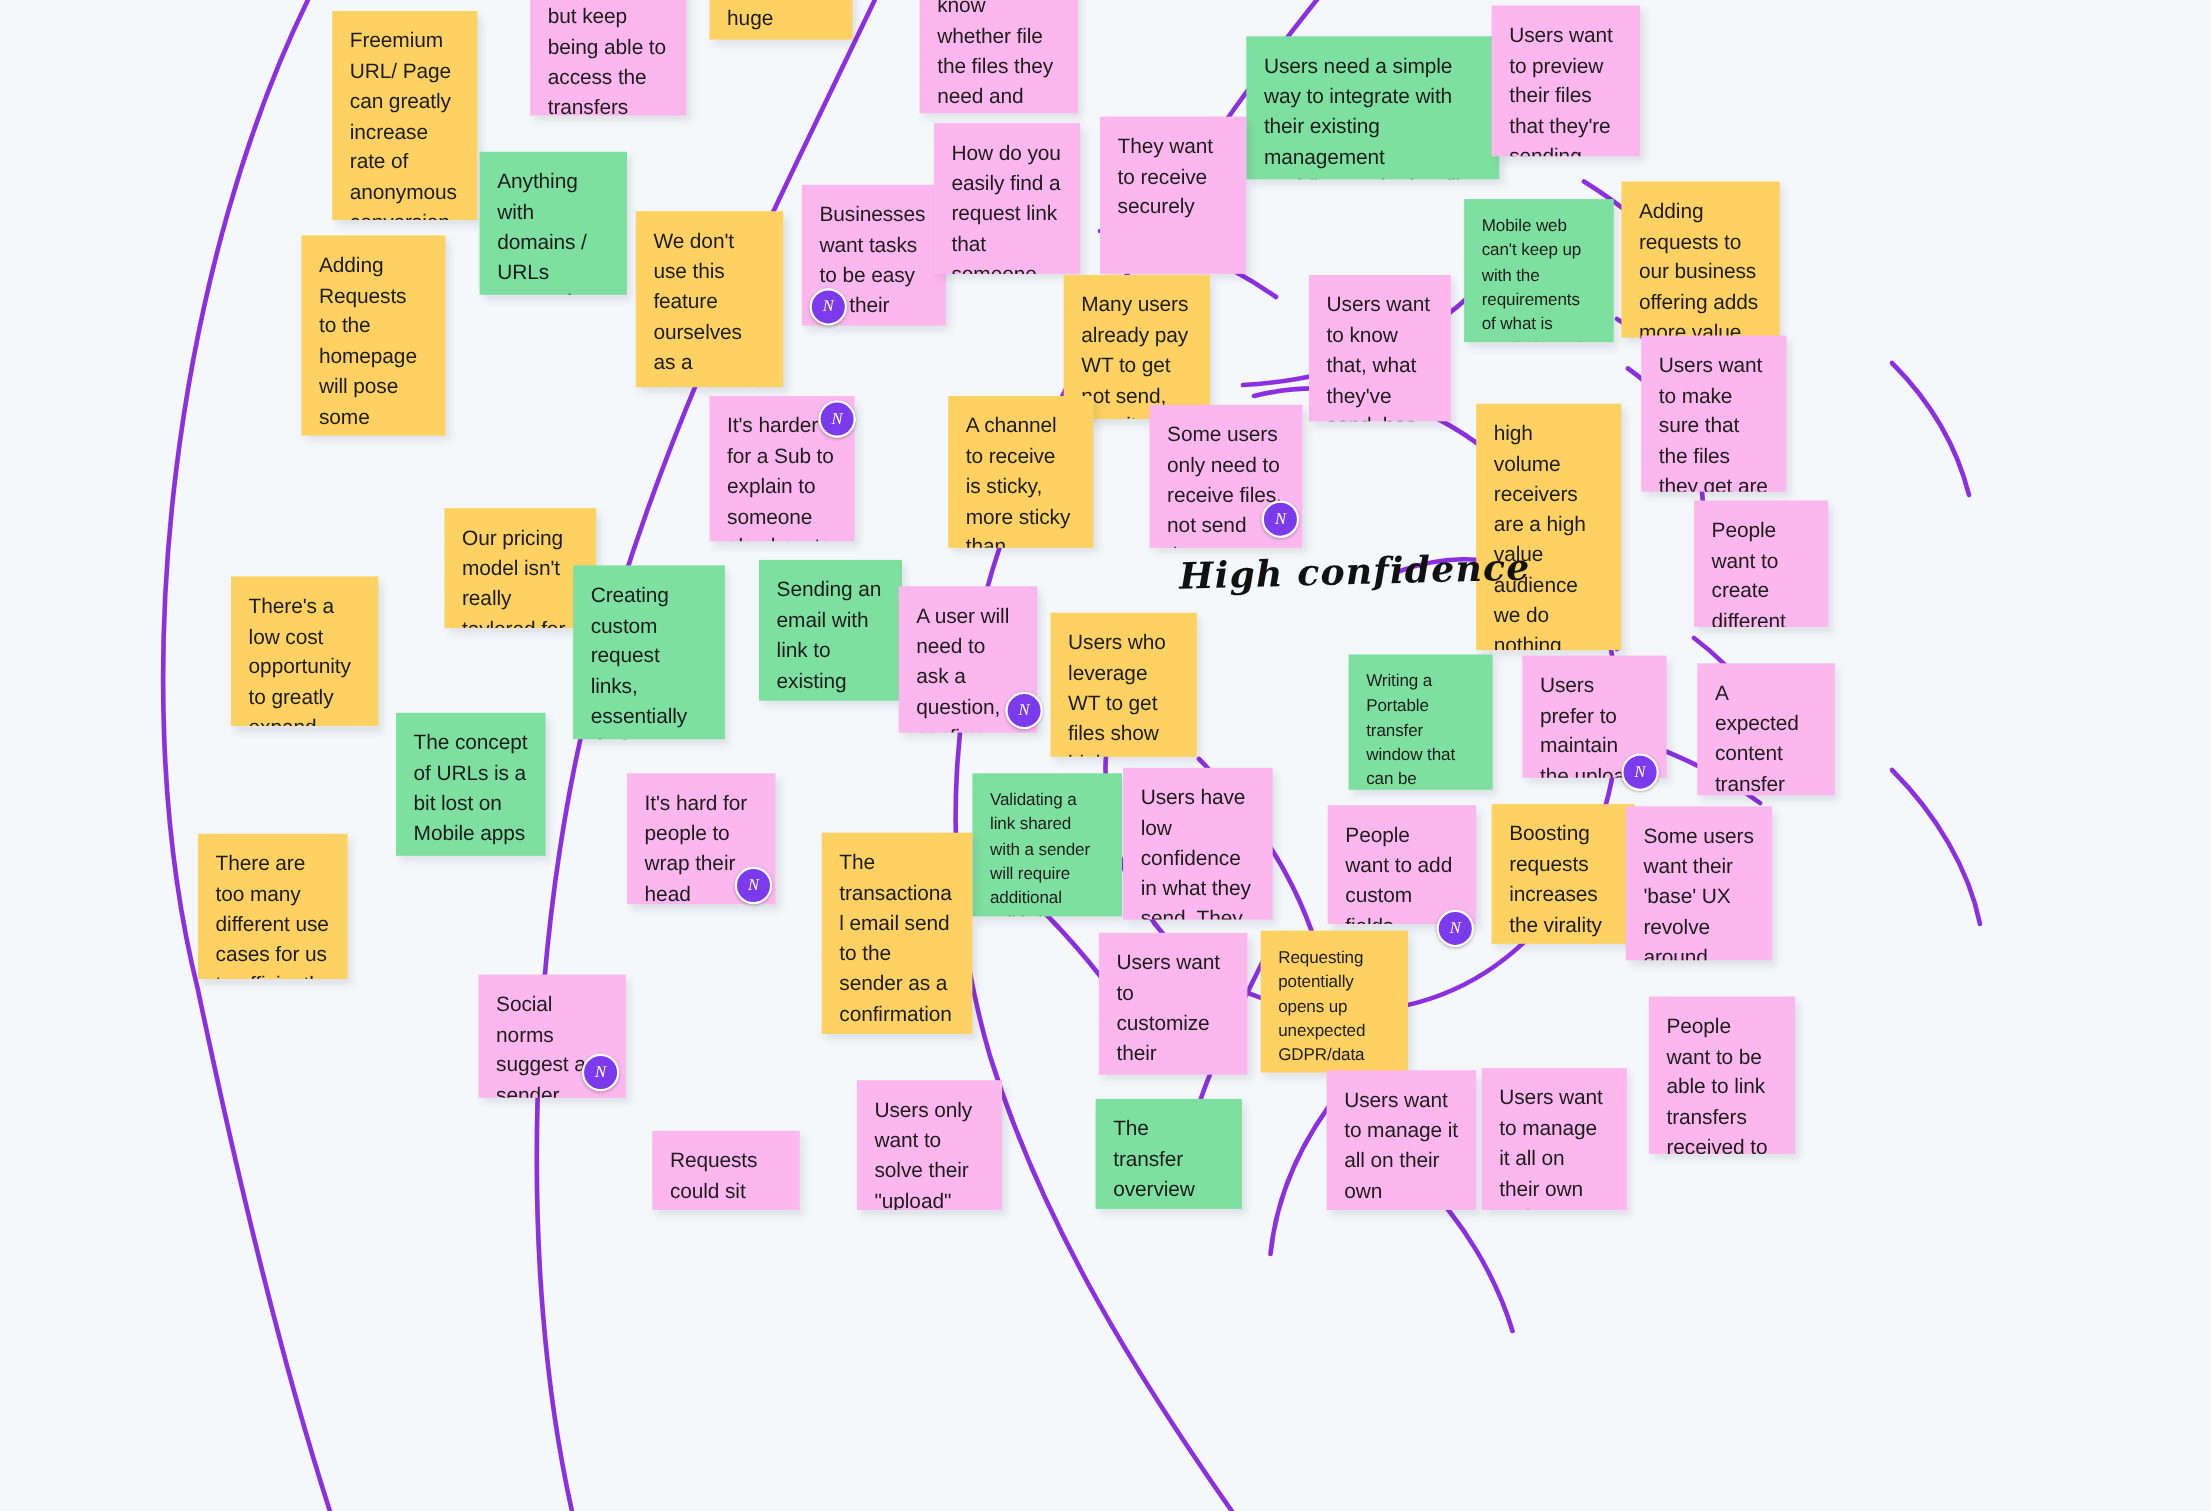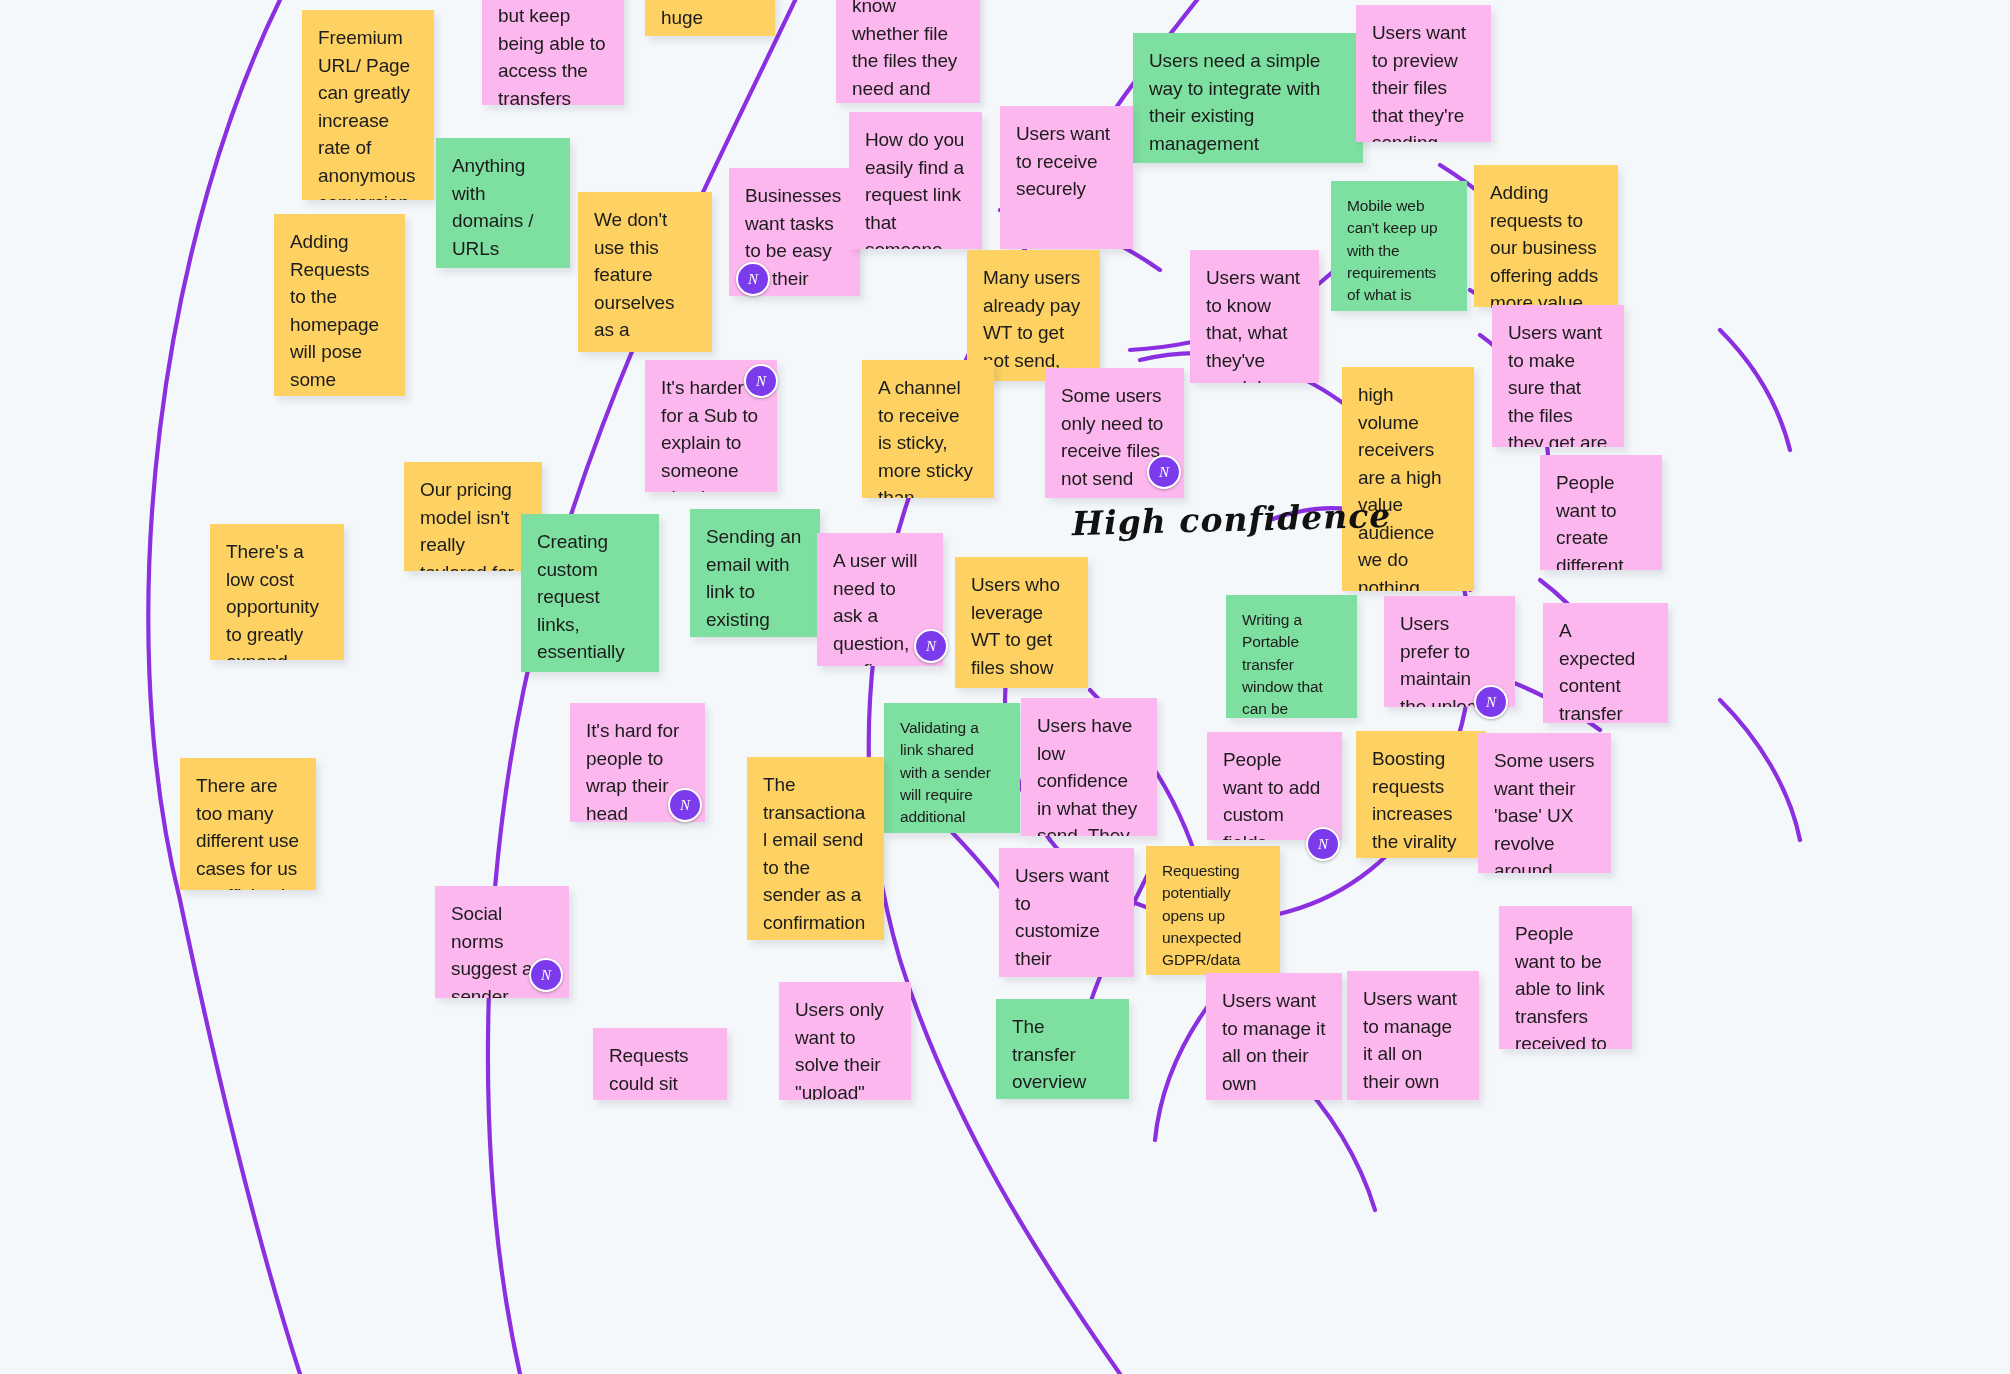--- a/index.html
+++ b/index.html
@@ -96,21 +96,21 @@
   <div class="note y" style="left:645px;top:-10px;width:130px;height:46px;">huge market</div>
 
   <div class="note p" style="left:836px;top:-22px;width:144px;height:125px;">know whether file the files they need and requested, have been sent</div>
 
   <div class="note g" style="left:1133px;top:33px;width:230px;height:130px;">Users need a simple way to integrate with their existing management workflows, whether file management or customer info management</div>
 
   <div class="note p" style="left:1356px;top:5px;width:135px;height:137px;">Users want to preview their files that they're sending before actually submitting</div>
 
   <div class="note g" style="left:436px;top:138px;width:134px;height:130px;">Anything with domains / URLs generation isn't always easy</div>
 
-  <div class="note p" style="left:1000px;top:106px;width:133px;height:143px;">Users want to receive securely</div>
+  <div class="note p" style="left:1000px;top:106px;width:133px;height:143px;">They want to receive securely</div>
 
   <div class="note g small" style="left:1331px;top:181px;width:136px;height:130px;">Mobile web can't keep up with the requirements of what is needed - and the roadmap won't allow for parity</div>
 
   <div class="note y" style="left:1474px;top:165px;width:144px;height:142px;">Adding requests to our business offering adds more value to team offering</div>
 
   <div class="note y" style="left:274px;top:214px;width:131px;height:182px;">Adding Requests to the homepage will pose some internal challenges but external risks can easily be managed</div>
 
   <div class="note y" style="left:578px;top:192px;width:134px;height:160px;">We don't use this feature ourselves as a company so we are off the mark in how to position and talk about it.</div>
 
   <div class="note p" style="left:729px;top:168px;width:131px;height:128px;">Businesses want tasks to be easy for their customers</div>
@@ -149,20 +149,21 @@
 
   <div class="note y" style="left:955px;top:557px;width:133px;height:131px;">Users who leverage WT to get files show higher retention</div>
 
   <div class="note g small" style="left:1226px;top:595px;width:131px;height:123px;">Writing a Portable transfer window that can be embedded on user's website will be very challenging</div>
 
   <div class="note p" style="left:1384px;top:596px;width:131px;height:111px;">Users prefer to maintain the upload in their webpages</div>
   <div class="avatar" style="left:1474px;top:685px;">N</div>
 
   <div class="note p" style="left:1543px;top:603px;width:125px;height:120px;">A expected content transfer received</div>
 
+  <div class="note g" style="left:360px;top:648px;width:136px;height:130px;">The concept of URLs is a bit lost on Mobile apps</div>
 
   <div class="note p" style="left:570px;top:703px;width:135px;height:119px;">It's hard for people to wrap their head around this concept of receiving</div>
   <div class="avatar" style="left:668px;top:788px;">N</div>
 
   <div class="note g small" style="left:884px;top:703px;width:136px;height:130px;">Validating a link shared with a sender will require additional validations (link already used) and states that are not present today.</div>
 
   <div class="note p" style="left:1021px;top:698px;width:136px;height:138px;">Users have low confidence in what they send. They may want control for what they sent</div>
 
   <div class="note p" style="left:1207px;top:732px;width:135px;height:108px;">People want to add custom fields</div>
   <div class="avatar" style="left:1306px;top:827px;">N</div>

